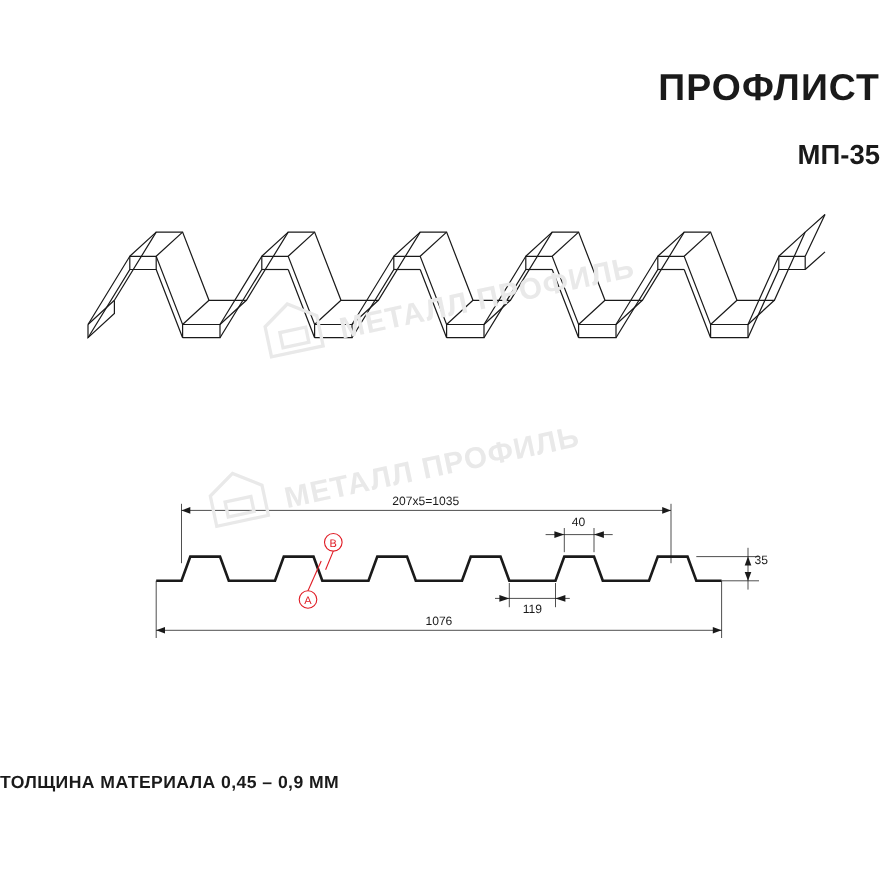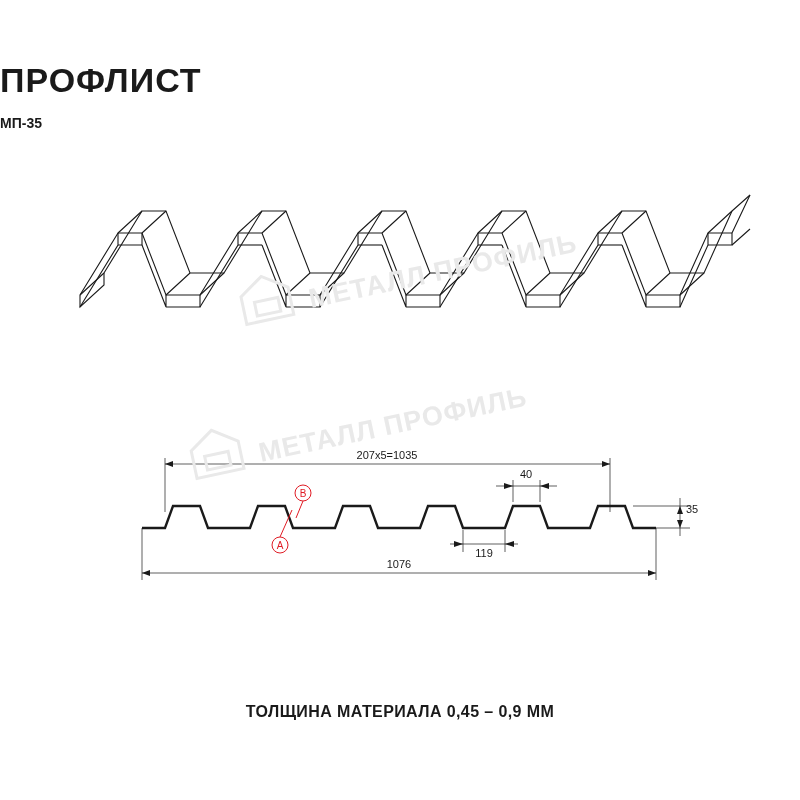--- a/index.html
+++ b/index.html
@@ -17,40 +17,39 @@
   }
   .page {
     position: absolute;
     inset: 0;
   }
   .title-block {
     position: absolute;
     left: 0;
     top: 62px;
     width: 800px;
-    text-align: left;
+    text-align: right;
   }
   .title {
     font-size: 34px;
     font-weight: bold;
     letter-spacing: 1px;
     line-height: 1.1;
     margin: 0;
   }
   .subtitle {
-    font-size: 14px;
-    font-weight: bold;
-    margin-top: 16px;
+    font-size: 25px;
+    font-weight: bold;
+    margin-top: 28px;
   }
   .footer-note {
     position: absolute;
     left: 0;
     top: 703px;
     width: 800px;
-    text-align: center;
     font-size: 16px;
     font-weight: bold;
     letter-spacing: 0.4px;
   }
   .iso-wrap {
     position: absolute;
     left: 70px;
     top: 185px;
     width: 680px;
     height: 175px;

